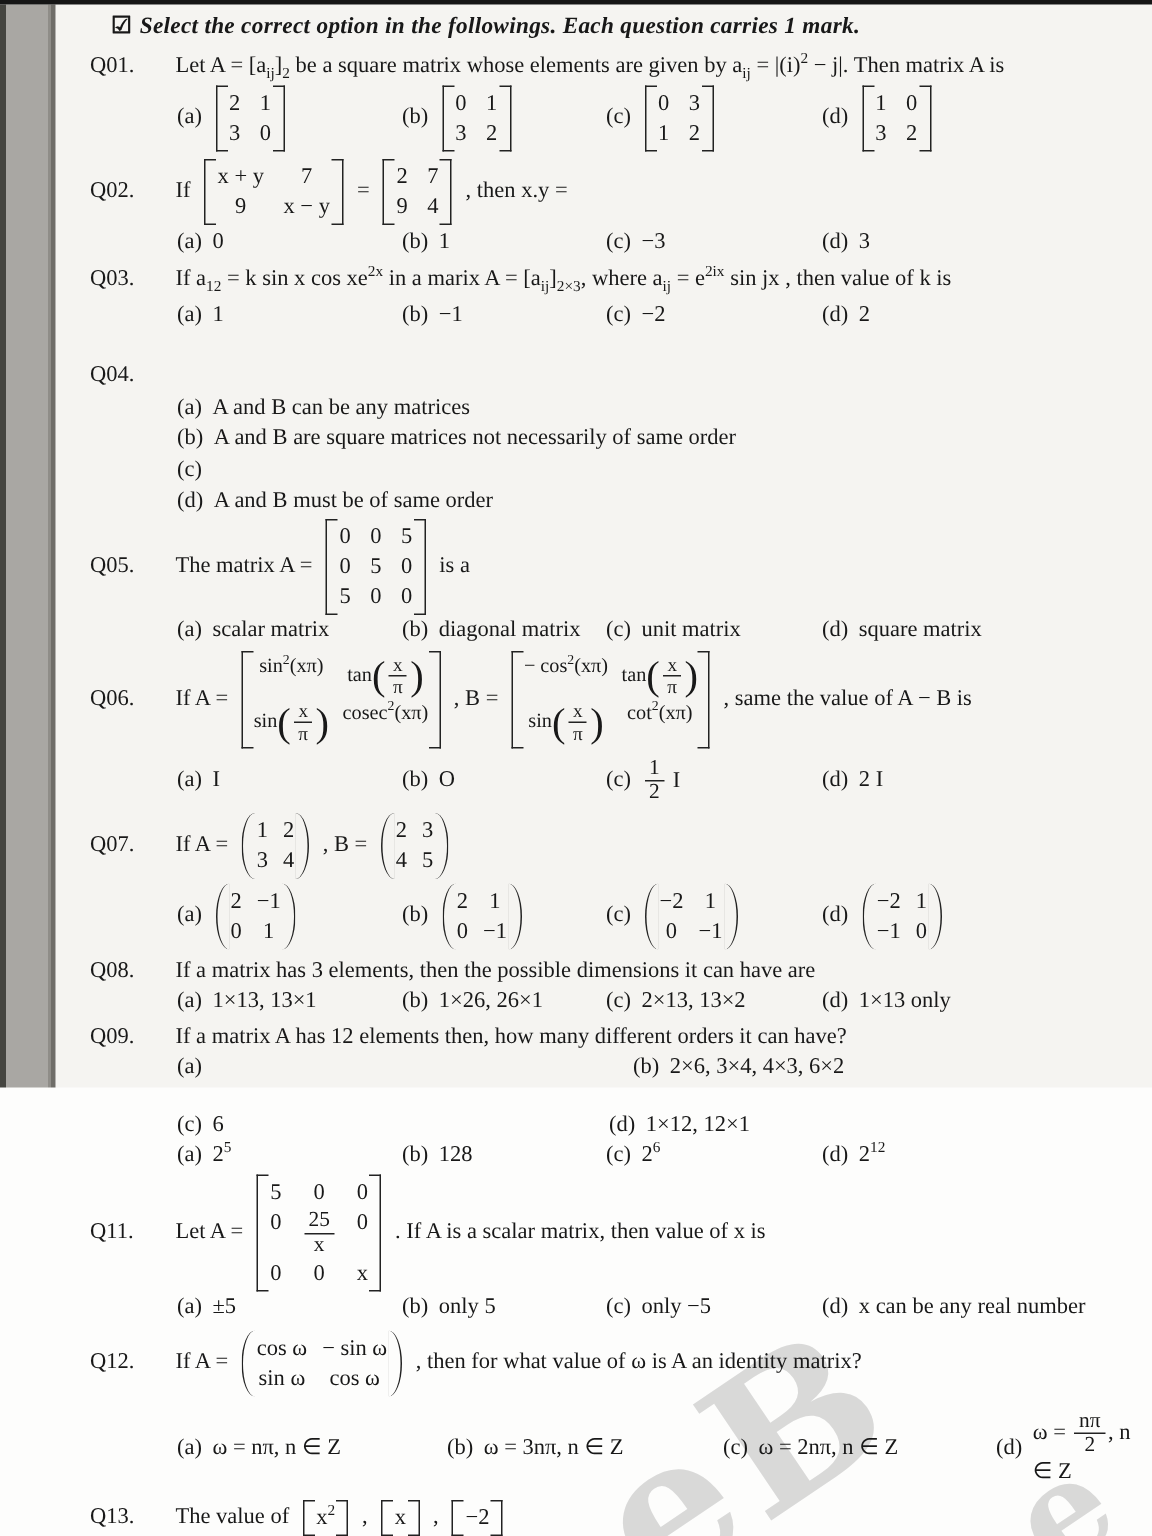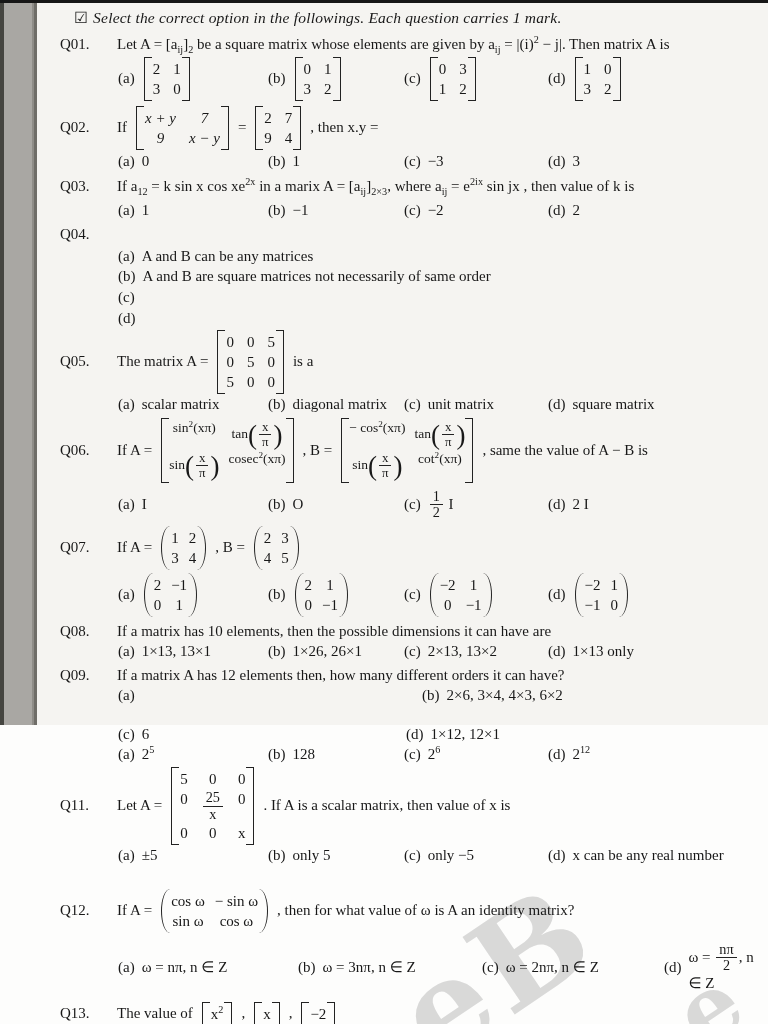--- a/index.html
+++ b/index.html
@@ -14,21 +14,21 @@
     background:linear-gradient(90deg,#454540 0 4px,#a9a7a3 4px 32px,#8f8d88 32px 34px,#6f6d68 34px 37px);
   }
   .page1-tint { position:absolute; left:37px; top:3px; width:731px; height:722px; background:#f5f4f1; z-index:0; }
   .watermark {
     position:absolute; z-index:1; color:#a9a9a9; opacity:.42; font-weight:bold;
     font-family:"DejaVu Serif", serif; pointer-events:none;
   }
   .wm1 { left:395px; top:890px; font-size:128px; transform:rotate(-34deg); letter-spacing:6px; }
   .wm2 { left:680px; top:950px; font-size:90px; transform:rotate(-34deg); }
   .content { position:relative; z-index:3; padding:8px 8px 0 60px; }
-  .header { font-weight:normal; font-style:italic; margin:0 0 0 14px; font-size:15.5px; letter-spacing:.2px; }
+  .header { font-weight:bold; font-style:italic; margin:0 0 0 14px; font-size:15.5px; letter-spacing:.2px; }
   .header .cb { font-style:normal; margin-right:5px; }
   .q { display:flex; align-items:center; gap:15px; }
   .q.vmid { align-items:center; }
   .qnum { min-width:42px; flex:0 0 auto; }
   .stem { }
   .stem-flex { display:flex; align-items:center; gap:7px; flex-wrap:nowrap; }
   sub, sup { font-size:.68em; line-height:0; }
   
   .mx {
     display:inline-grid; position:relative; padding:3px 9px; column-gap:13px; row-gap:2px;
@@ -116,21 +116,21 @@
             <span class="cell">3</span>
             <span class="cell">2</span>
           </span>
         </span>
     </div>
 
     <div class="q vmid" style="margin-top:5px">
       <span class="qnum">Q02.</span>
       <div class="stem stem-flex">
         <span>If</span>
-        <span class="mx" style="grid-template-columns: repeat(2, auto); font-style: italic;">
+        <span class="mx" style="grid-template-columns: repeat(2, auto);">
             <span class="cell">x + y</span>
             <span class="cell">7</span>
             <span class="cell">9</span>
             <span class="cell">x − y</span>
           </span>
         <span>=</span>
         <span class="mx" style="grid-template-columns: repeat(2, auto);">
             <span class="cell">2</span>
             <span class="cell">7</span>
             <span class="cell">9</span>
@@ -174,37 +174,38 @@
       <span class="opt">
           <span>(c)</span>
           <span>−2</span>
         </span>
       <span class="opt">
           <span>(d)</span>
           <span>2</span>
         </span>
     </div>
 
-    <div class="q" style="margin-top:5px">
+    <div class="q" style="margin-top:21px">
       <span class="qnum">Q04.</span>
     </div>
     <div class="stack" style="margin-top:2px">
       <span class="opt">
           <span>(a)</span>
           <span>A and B can be any matrices</span>
         </span>
       <span class="opt">
           <span>(b)</span>
           <span>A and B are square matrices not necessarily of same order</span>
         </span>
       <span class="opt">
           <span>(c)</span>
         </span>
       <span class="opt">
           <span>(d)</span>
+          <span>A and B must be of same order</span>
         </span>
     </div>
 
     <div class="q vmid" style="margin-top:2px">
       <span class="qnum">Q05.</span>
       <div class="stem stem-flex">
         <span>The matrix A =</span>
         <span class="mx" style="grid-template-columns: repeat(3, auto);">
             <span class="cell">0</span>
             <span class="cell">0</span>
@@ -345,21 +346,21 @@
             <span class="cell">−2</span>
             <span class="cell">1</span>
             <span class="cell">−1</span>
             <span class="cell">0</span>
           </span>
         </span>
     </div>
 
     <div class="q" style="margin-top:5px">
       <span class="qnum">Q08.</span>
-      <div class="stem">If a matrix has 10 elements, then the possible dimensions it can have are</div>
+      <div class="stem">If a matrix has 3 elements, then the possible dimensions it can have are</div>
     </div>
     <div class="opts g-std" style="margin-top:1px">
       <span class="opt">
           <span>(a)</span>
           <span>1×13, 13×1</span>
         </span>
       <span class="opt">
           <span>(b)</span>
           <span>1×26, 26×1</span>
         </span>
@@ -449,21 +450,21 @@
       <span class="opt">
           <span>(c)</span>
           <span>only −5</span>
         </span>
       <span class="opt">
           <span>(d)</span>
           <span>x can be any real number</span>
         </span>
     </div>
 
-    <div class="q vmid" style="margin-top:23px">
+    <div class="q vmid" style="margin-top:5px">
       <span class="qnum">Q12.</span>
       <div class="stem stem-flex">
         <span>If A =</span>
         <span class="mx paren" style="grid-template-columns: repeat(2, auto);">
             <span class="cell">cos ω</span>
             <span class="cell">− sin ω</span>
             <span class="cell">sin ω</span>
             <span class="cell">cos ω</span>
           </span>
         <span>, then for what value of ω is A an identity matrix?</span>

